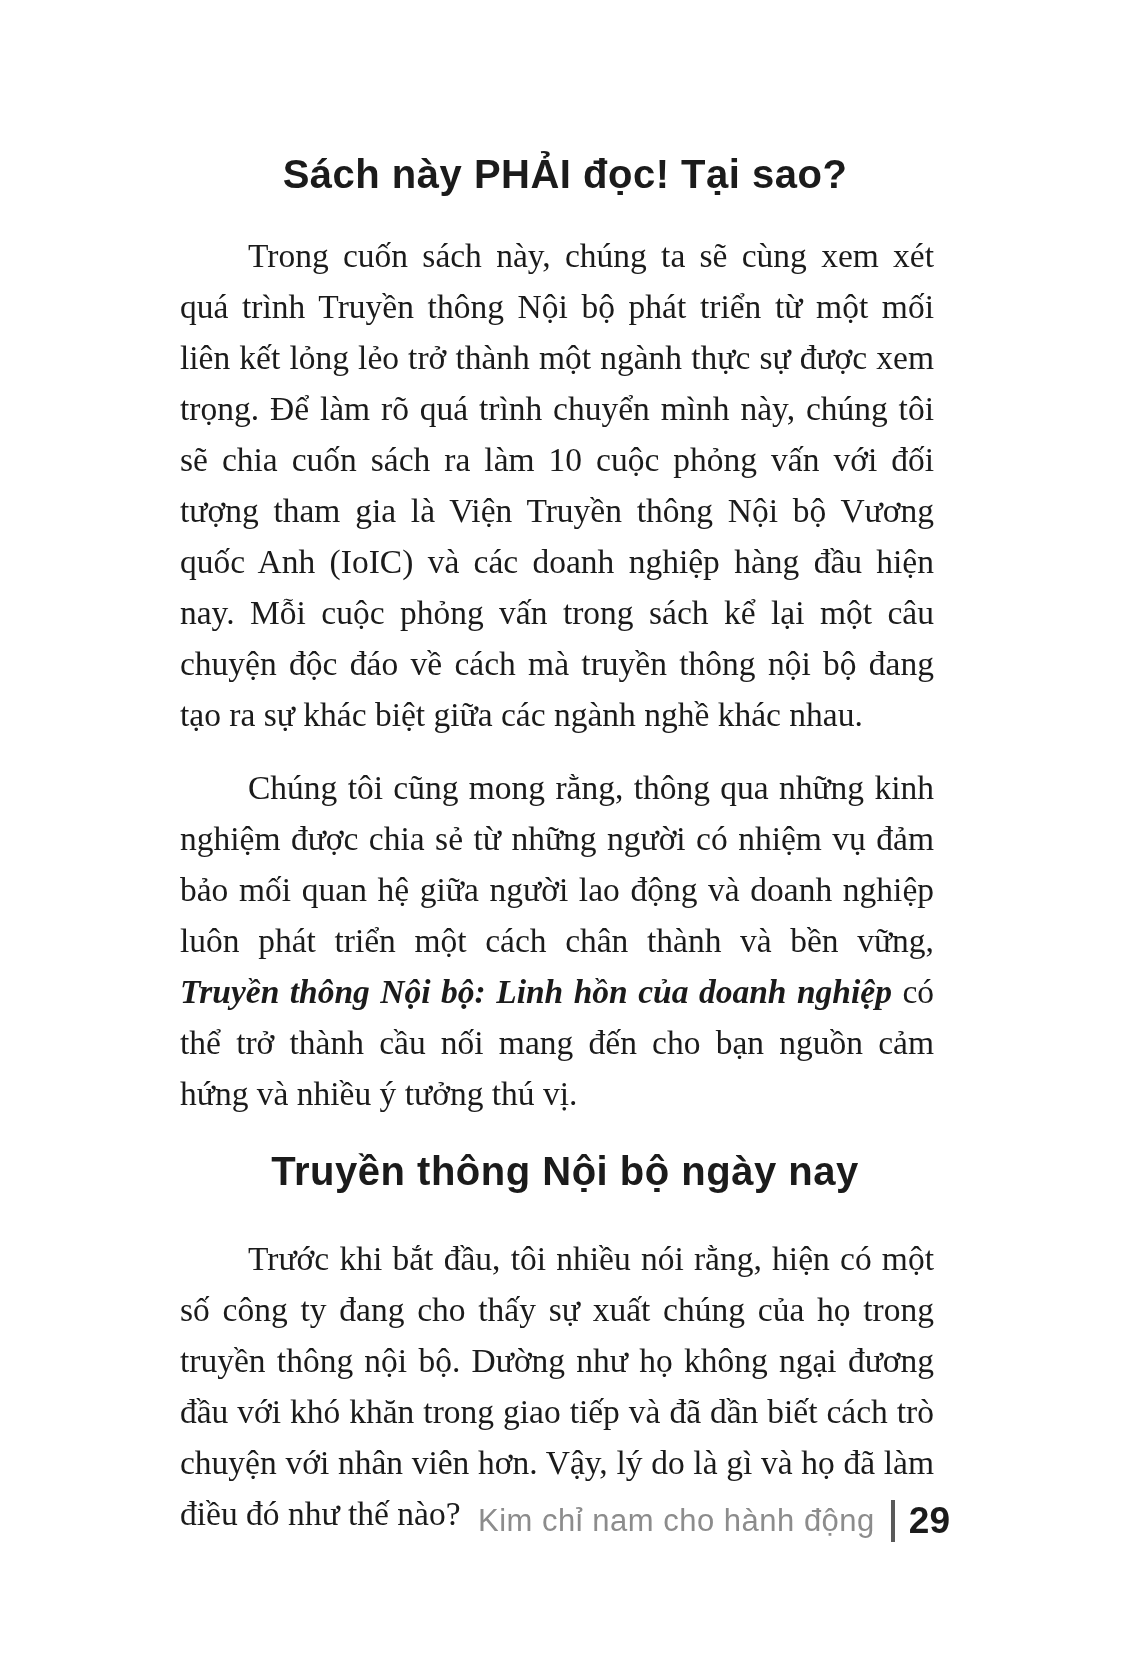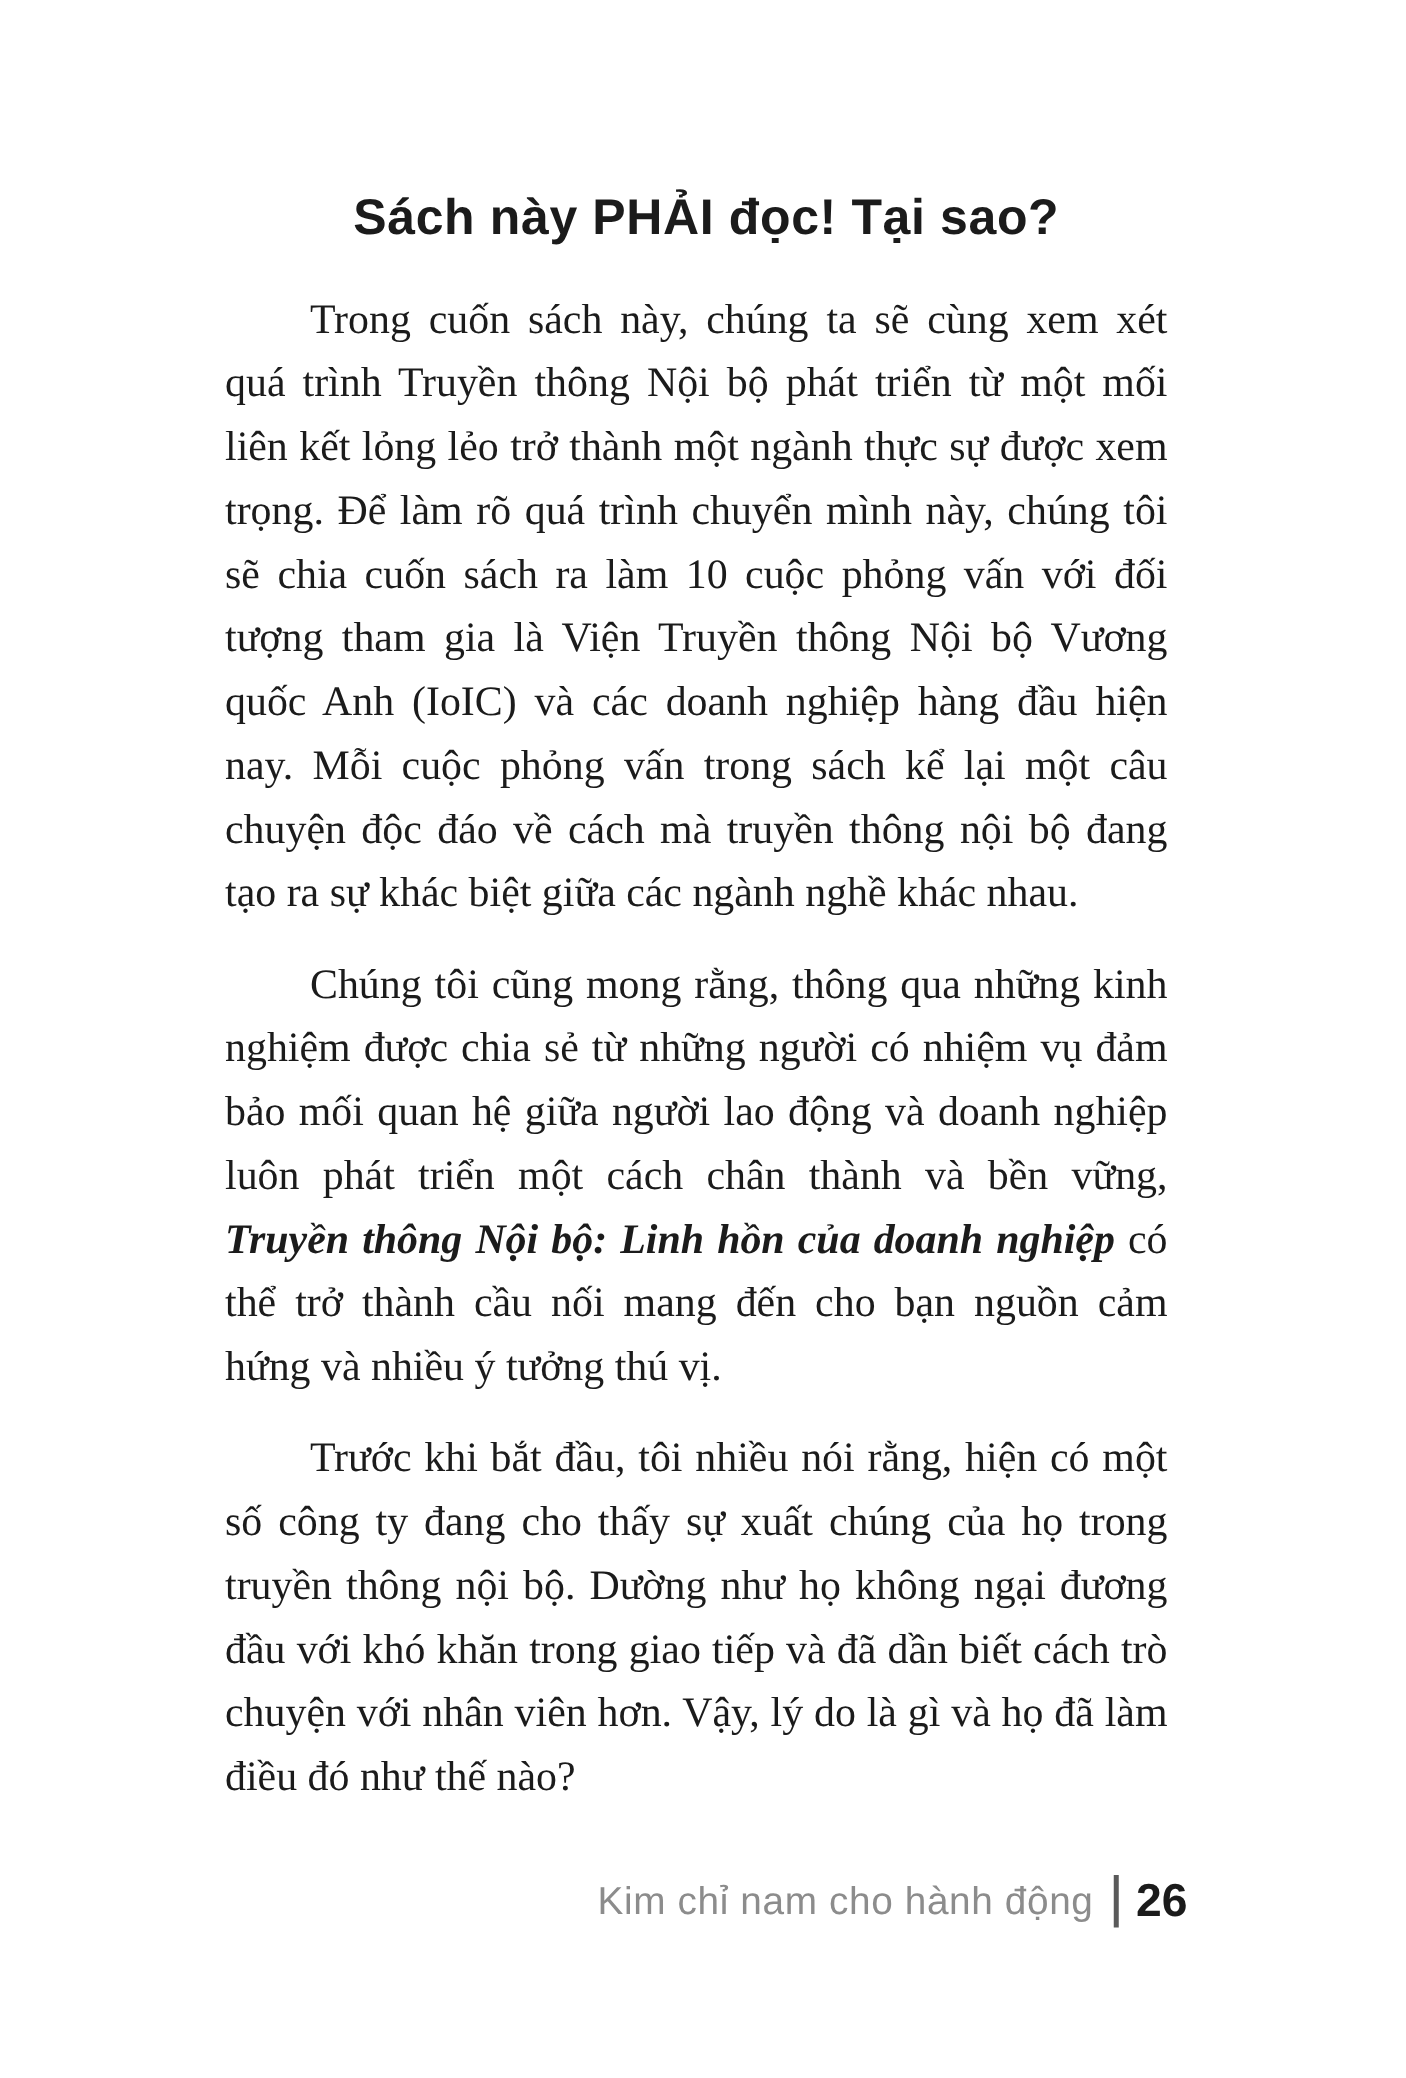--- a/index.html
+++ b/index.html
@@ -76,22 +76,23 @@
 <body>
 
 <div class="page">
 
   <h1 class="heading heading-1">Sách này PHẢI đọc! Tại sao?</h1>
 
   <p class="body-text">Trong cuốn sách này, chúng ta sẽ cùng xem xét quá trình Truyền thông Nội bộ phát triển từ một mối liên kết lỏng lẻo trở thành một ngành thực sự được xem trọng. Để làm rõ quá trình chuyển mình này, chúng tôi sẽ chia cuốn sách ra làm 10 cuộc phỏng vấn với đối tượng tham gia là Viện Truyền thông Nội bộ Vương quốc Anh (IoIC) và các doanh nghiệp hàng đầu hiện nay. Mỗi cuộc phỏng vấn trong sách kể lại một câu chuyện độc đáo về cách mà truyền thông nội bộ đang tạo ra sự khác biệt giữa các ngành nghề khác nhau.</p>
 
   <p class="body-text"><span>Chúng tôi cũng mong rằng, thông qua những kinh nghiệm được chia sẻ từ những người có nhiệm vụ đảm bảo mối quan hệ giữa người lao động và doanh nghiệp luôn phát triển một cách chân thành và bền vững, </span><span class="book-title-em">Truyền thông Nội bộ: Linh hồn của doanh nghiệp</span><span> có thể trở thành cầu nối mang đến cho bạn nguồn cảm hứng và nhiều ý tưởng thú vị.</span></p>
 
+  <h2 class="heading heading-2">Truyền thông Nội bộ ngày nay</h2>
 
   <p class="body-text">Trước khi bắt đầu, tôi nhiều nói rằng, hiện có một số công ty đang cho thấy sự xuất chúng của họ trong truyền thông nội bộ. Dường như họ không ngại đương đầu với khó khăn trong giao tiếp và đã dần biết cách trò chuyện với nhân viên hơn. Vậy, lý do là gì và họ đã làm điều đó như thế nào?</p>
 
   <div class="footer">
     <span class="footer-label">Kim chỉ nam cho hành động</span>
     <span class="footer-divider"></span>
-    <span class="footer-page-number">26</span>
+    <span class="footer-page-number">29</span>
   </div>
 
 </div>
 
 </body></html>

